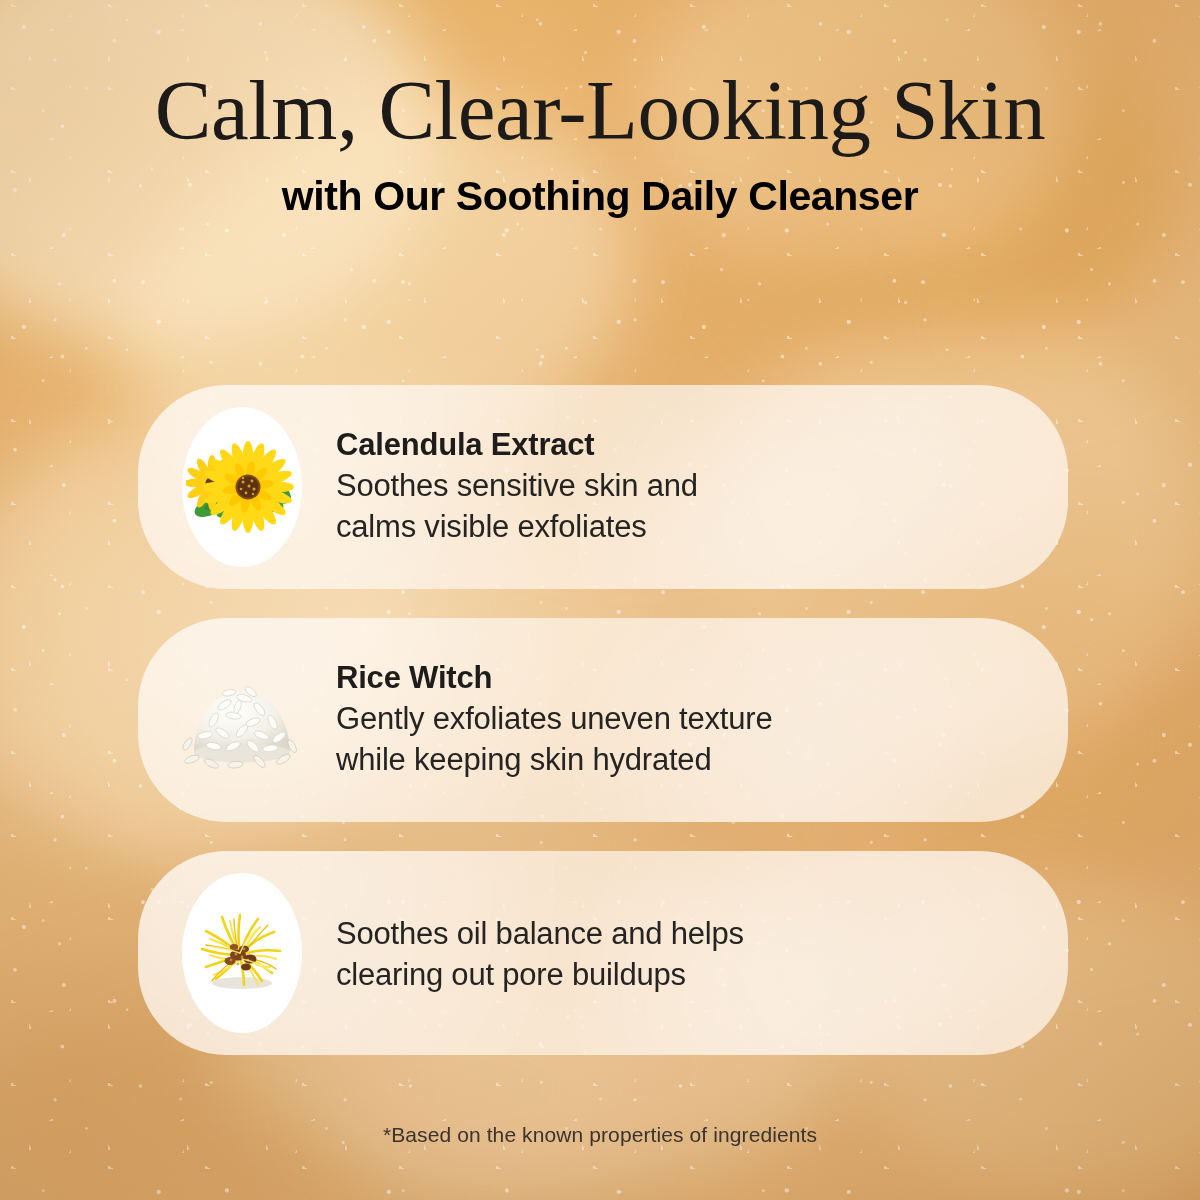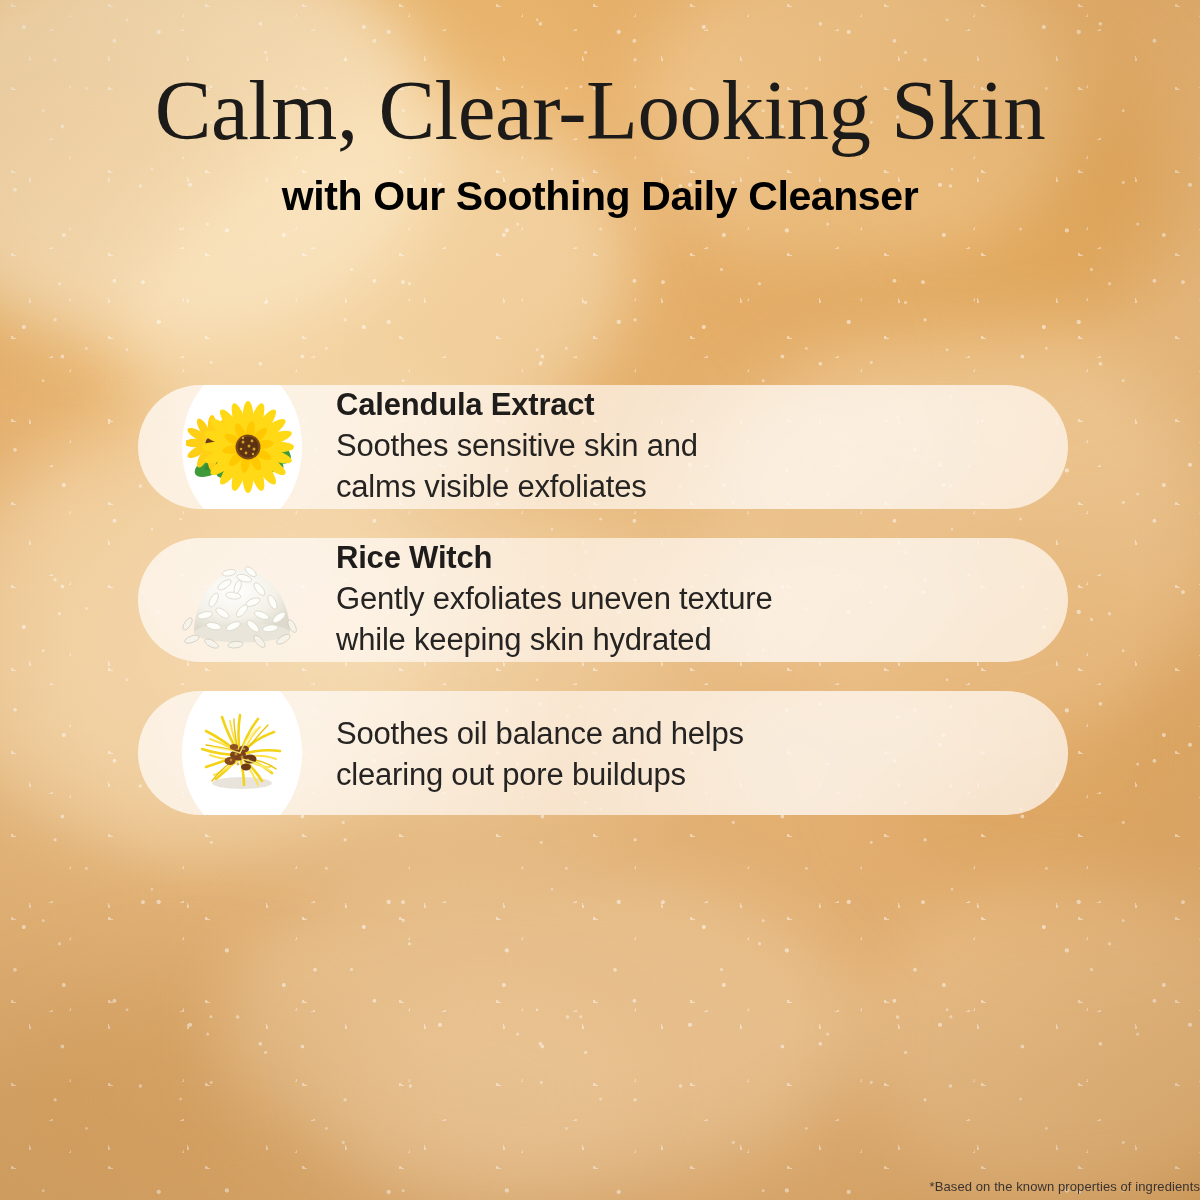--- a/index.html
+++ b/index.html
@@ -113,21 +113,21 @@
     font-family:"Liberation Sans", sans-serif;
     font-size:41px; font-weight:700; line-height:1.05;
     color:#000000; letter-spacing:-0.4px; white-space:nowrap;
   }
 
   
   #cards { position:absolute; left:138px; top:385px; width:930px; }
 
   .card {
     position:relative;
-    width:930px; height:124px;
+    width:930px; height:204px;
     margin-bottom:29px;
     border-radius:88px;
     background:rgba(253,243,231,.74);
     display:flex; align-items:center;
     overflow:hidden;
   }
   .card-sheen {
     position:absolute; inset:0; border-radius:88px; pointer-events:none;
     background:
       radial-gradient(circle at 12% 18%, rgba(255,255,255,.35) 0 8%, transparent 40%),
@@ -155,23 +155,23 @@
     color:#1f1d1b; letter-spacing:-0.2px;
   }
   .ing-desc {
     font-size:31px; font-weight:400; line-height:1.30;
     color:#262422; letter-spacing:-0.2px; white-space:pre-line;
     margin-top:3px;
   }
 
   
   #footer {
-    position:absolute; top:1179px; left:0; width:1200px;
-    text-align:right;
-    font-size:13px; font-weight:400; color:#3a3330; letter-spacing:.1px;
+    position:absolute; top:1123px; left:0; width:1200px;
+    text-align:center;
+    font-size:21px; font-weight:400; color:#3a3330; letter-spacing:.1px;
   }
 </style>
 </head>
 <body>
 
 <div id="bg-layer">
   <div class="bg-base"></div>
   <div class="dark d1"></div>
   <div class="dark d2"></div>
   <div class="dark d3"></div>

